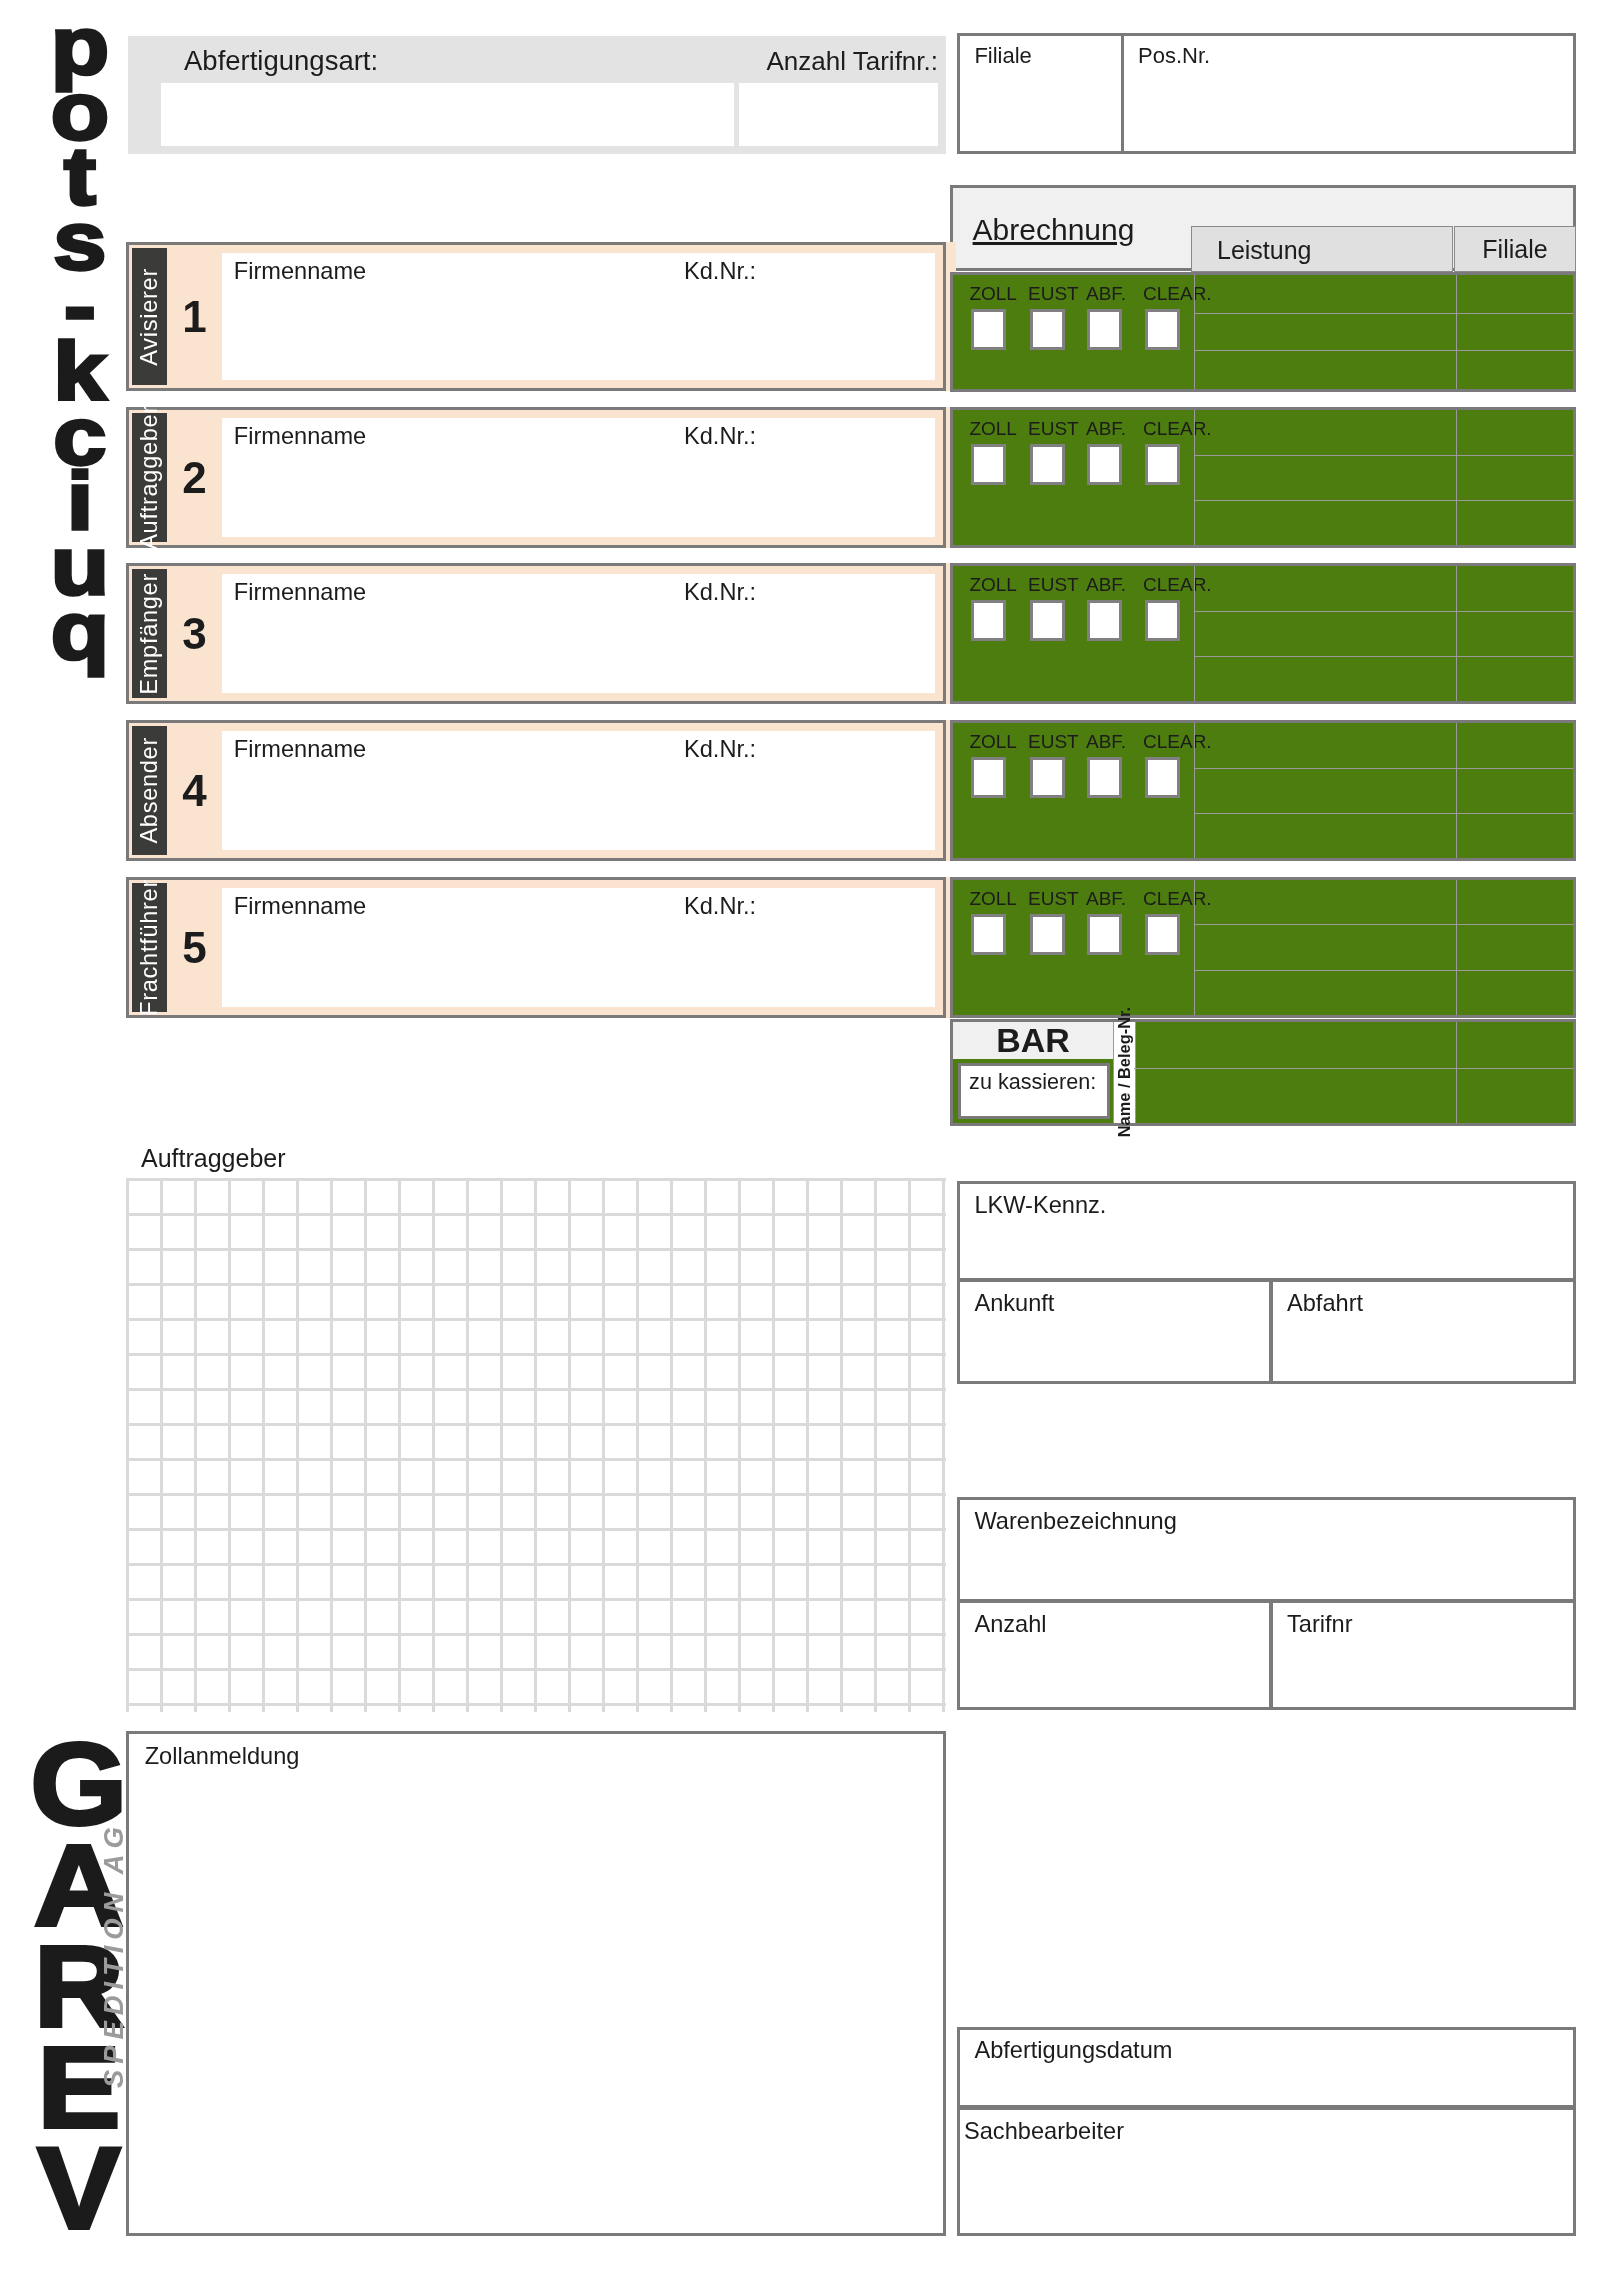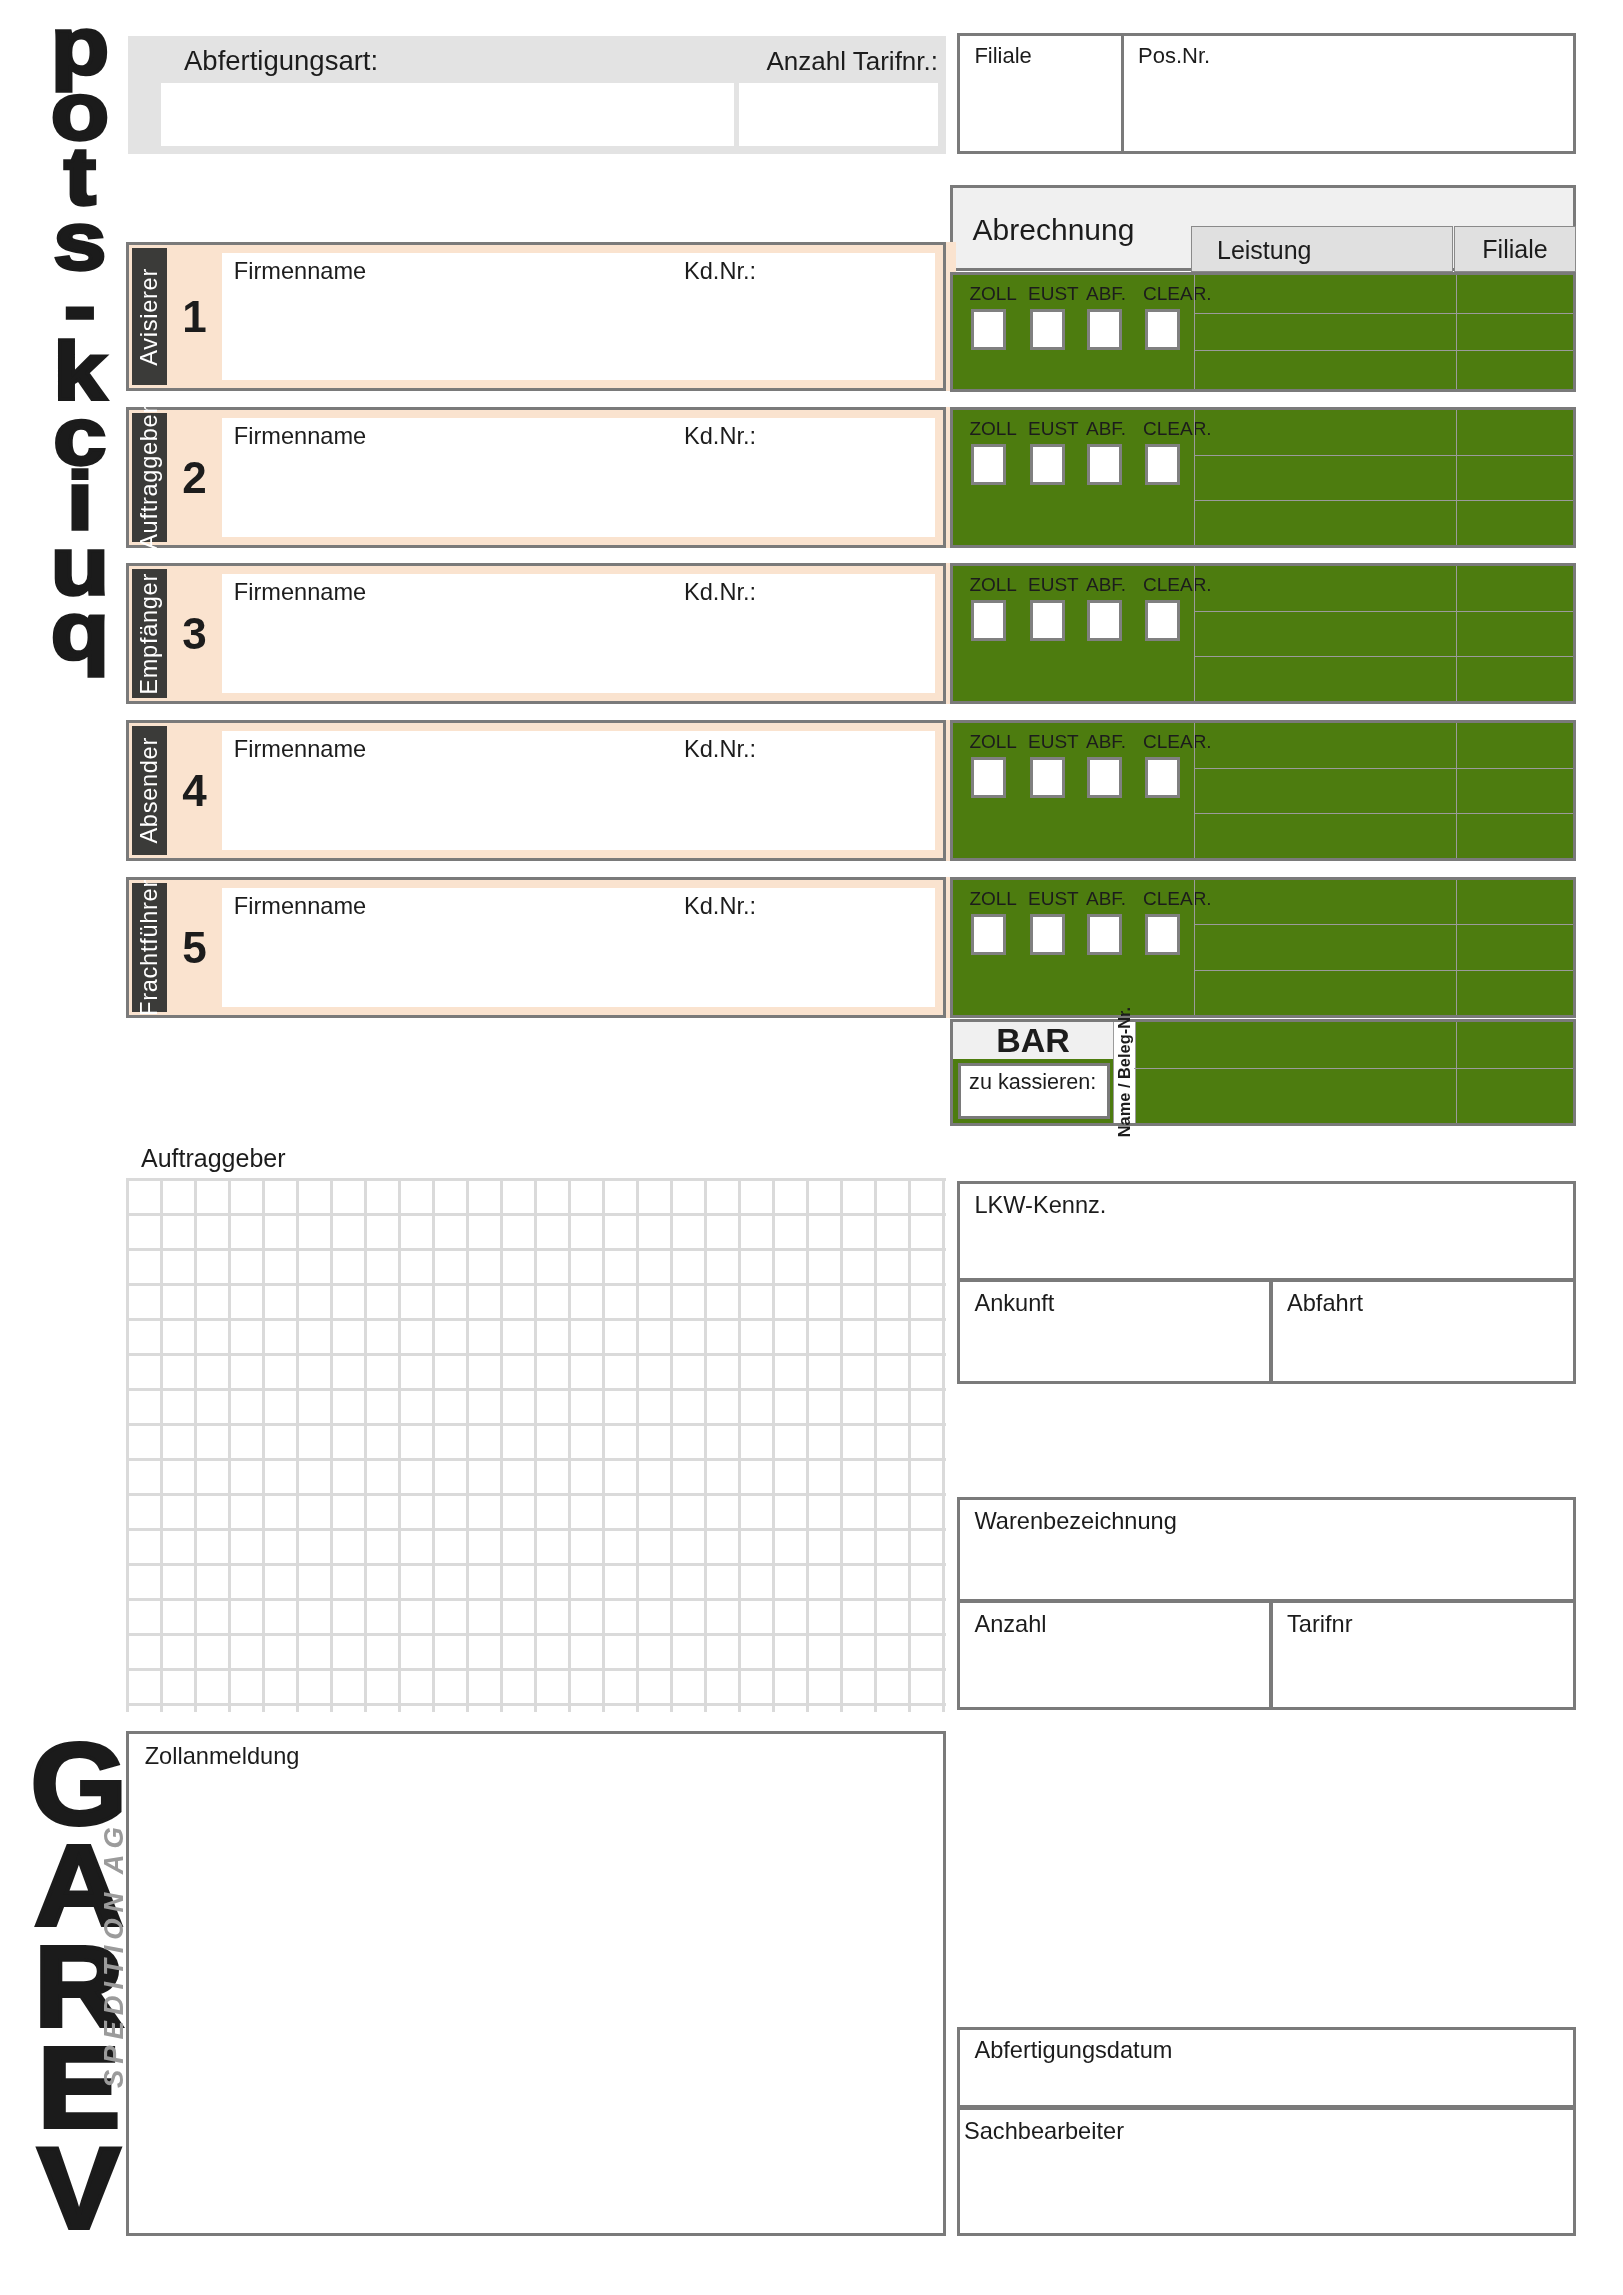--- a/index.html
+++ b/index.html
@@ -81,21 +81,21 @@
 
   <div class="box bordered" style="left:957px;top:33px;width:619px;height:121px;">
     <div class="abs" style="left:161px;top:0;bottom:0;width:2.6px;background:var(--border);"></div>
     <div class="abs lbl lbl-sm" style="left:14.4px;top:6.5px;">Filiale</div>
     <div class="abs" style="left:0;top:0;width:161px;bottom:0;"></div>
     <div class="abs lbl lbl-sm" style="left:178px;top:6.5px;">Pos.Nr.</div>
     <div class="abs" style="left:164px;top:0;right:0;bottom:0;"></div>
   </div>
 
   <div class="box bordered" style="left:950px;top:185px;width:626px;height:86px;background:var(--panelgray);border-width:3.3px;">
-    <div class="abs lbl" style="left:19.6px;top:25px;font-size:30px;">Abrechnung</div>
+    <div class="abs lbl" style="left:19.6px;top:25px;font-size:30px;text-decoration:underline;">Abrechnung</div>
   </div>
   <div class="box" style="left:1191px;top:226px;width:262px;height:46px;background:var(--subhead);border:1.3px solid #8a8a8a;">
     <div class="abs lbl" style="left:25px;top:9.2px;font-size:25px;">Leistung</div>
   </div>
   <div class="box" style="left:1454px;top:226px;width:122px;height:46px;background:var(--subhead);border:1.3px solid #8a8a8a;
               display:flex;align-items:center;justify-content:center;">
     <span class="lbl" style="font-size:25px;">Filiale</span>
   </div>
 
   <div id="strips-host">

